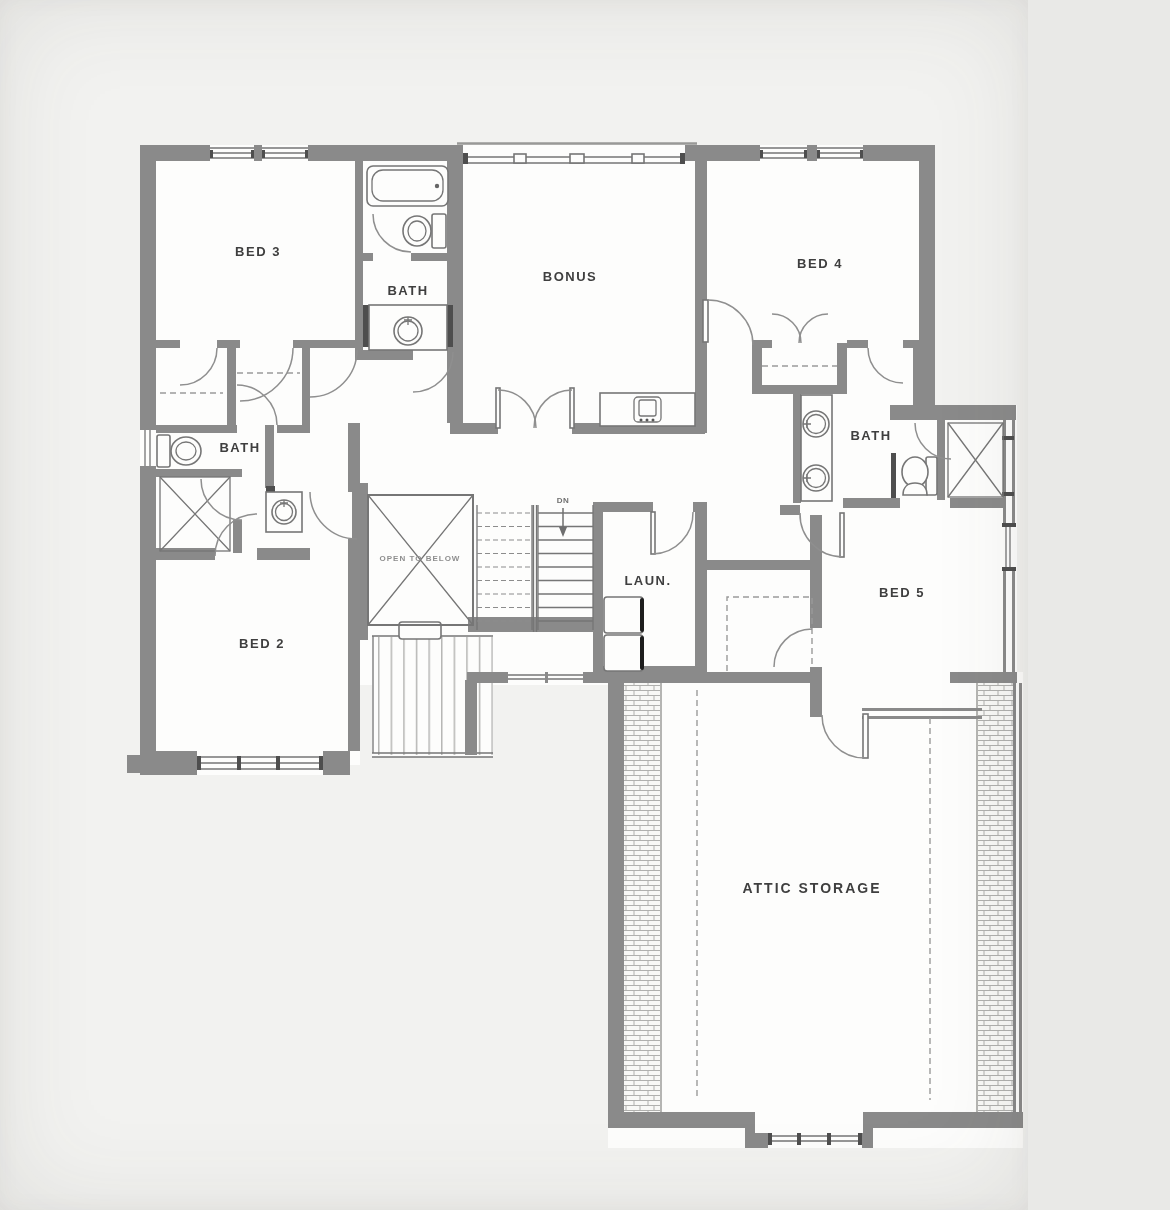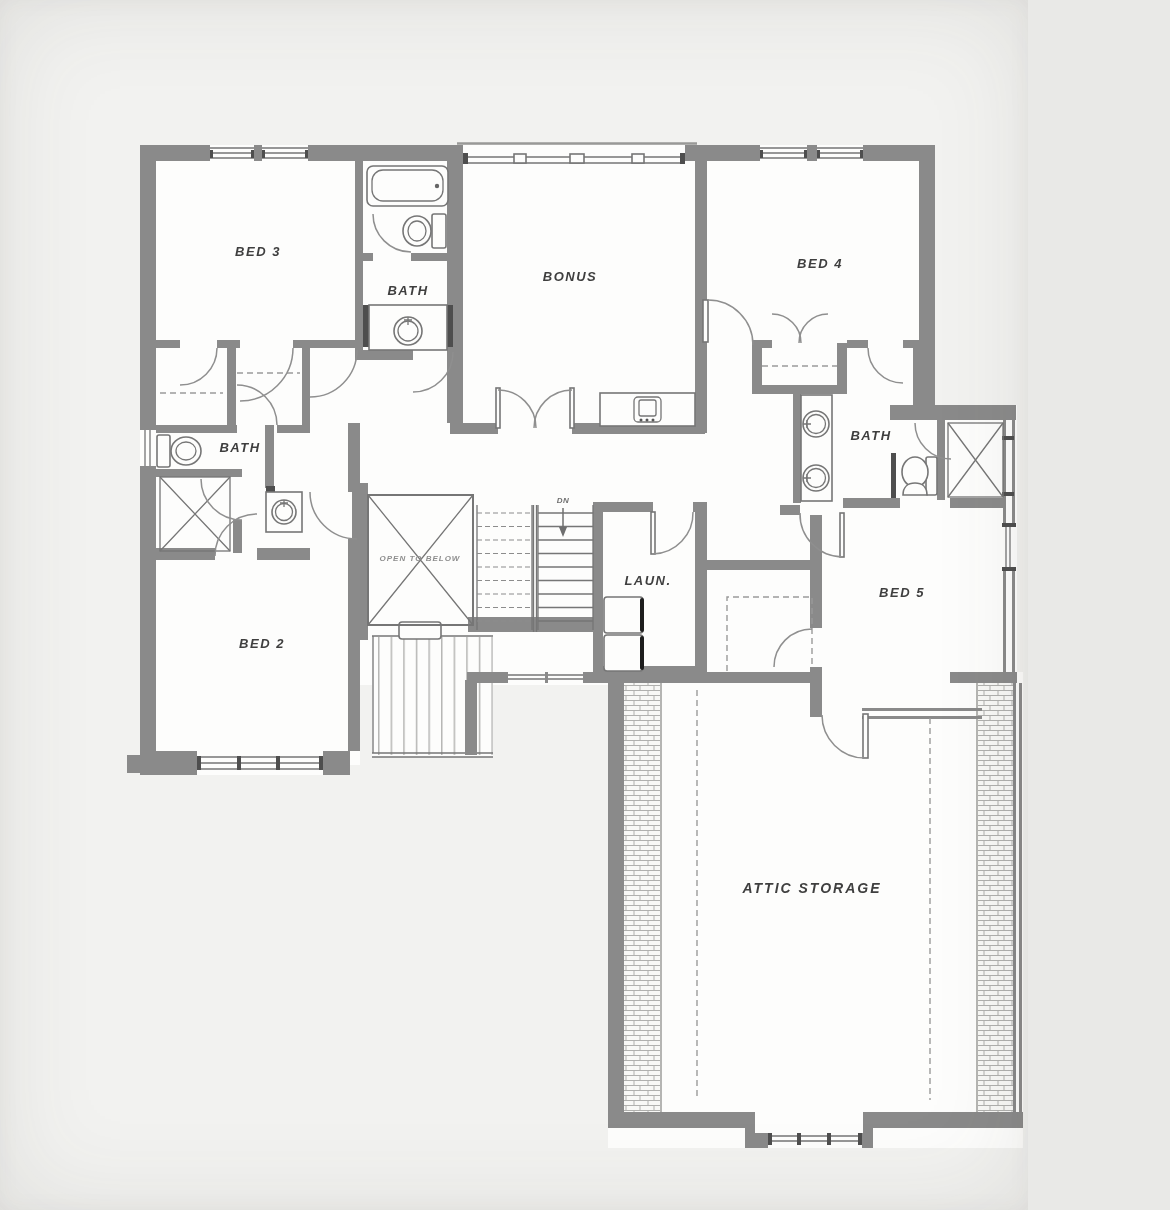--- a/index.html
+++ b/index.html
@@ -1,17 +1,17 @@
 <!DOCTYPE html>
 <html style="--bg: #f2f2f0; --paper: #fdfdfc; --wall: #8a8a8a; --wall-dark: #4e4e4e; --line: #767676; --line-light: #adadad; --text: #3f3f3f; --text-light: #8e8e8e;"><head>
 <meta charset="utf-8">
 <style>
   html,body{margin:0;padding:0;background:#e9e9e7;}
   .stage{position:relative;width:1028px;height:1210px;background:var(--bg,#f2f2f0);overflow:hidden;
-         font-family:"Liberation Sans",sans-serif;font-style:italic;}
+         font-family:"Liberation Sans",sans-serif;}
   .stage svg{position:absolute;inset:0;display:block;}
   .vignette{position:absolute;inset:0;pointer-events:none;
             box-shadow:inset 0 0 100px rgba(70,68,60,.10), inset 0 0 22px rgba(70,68,60,.05);}
   
   .w   {fill:var(--wall,#8a8a8a);}
   .wd  {fill:var(--wall-dark,#4e4e4e);}
   .pp  {fill:var(--paper,#fdfdfc);}
   .ln  {stroke:var(--line,#767676);stroke-width:2;fill:none;}
   .ln1 {stroke:var(--line,#767676);stroke-width:1.3;fill:none;}
   .fx  {fill:var(--paper,#fdfdfc);stroke:var(--line,#767676);stroke-width:1.6;}

